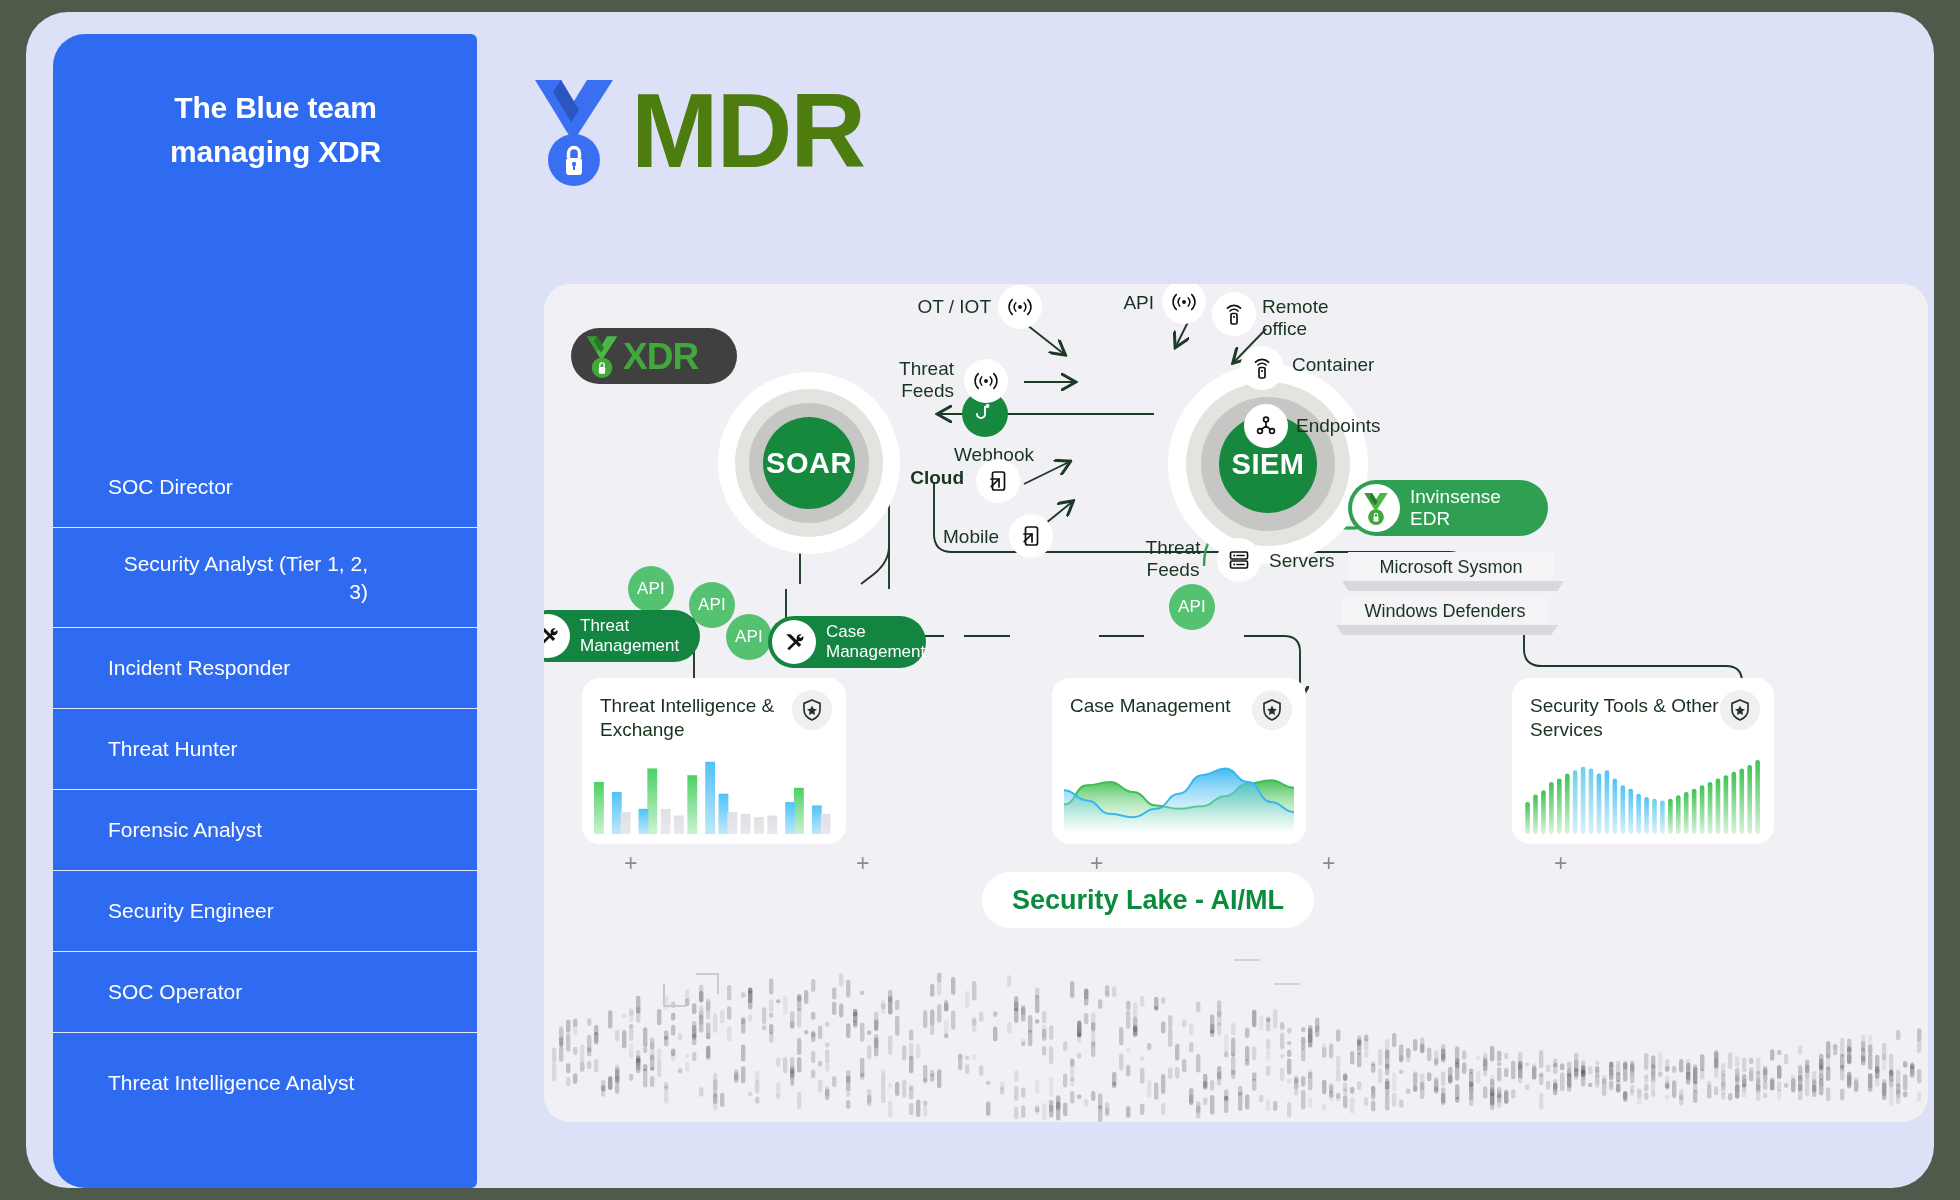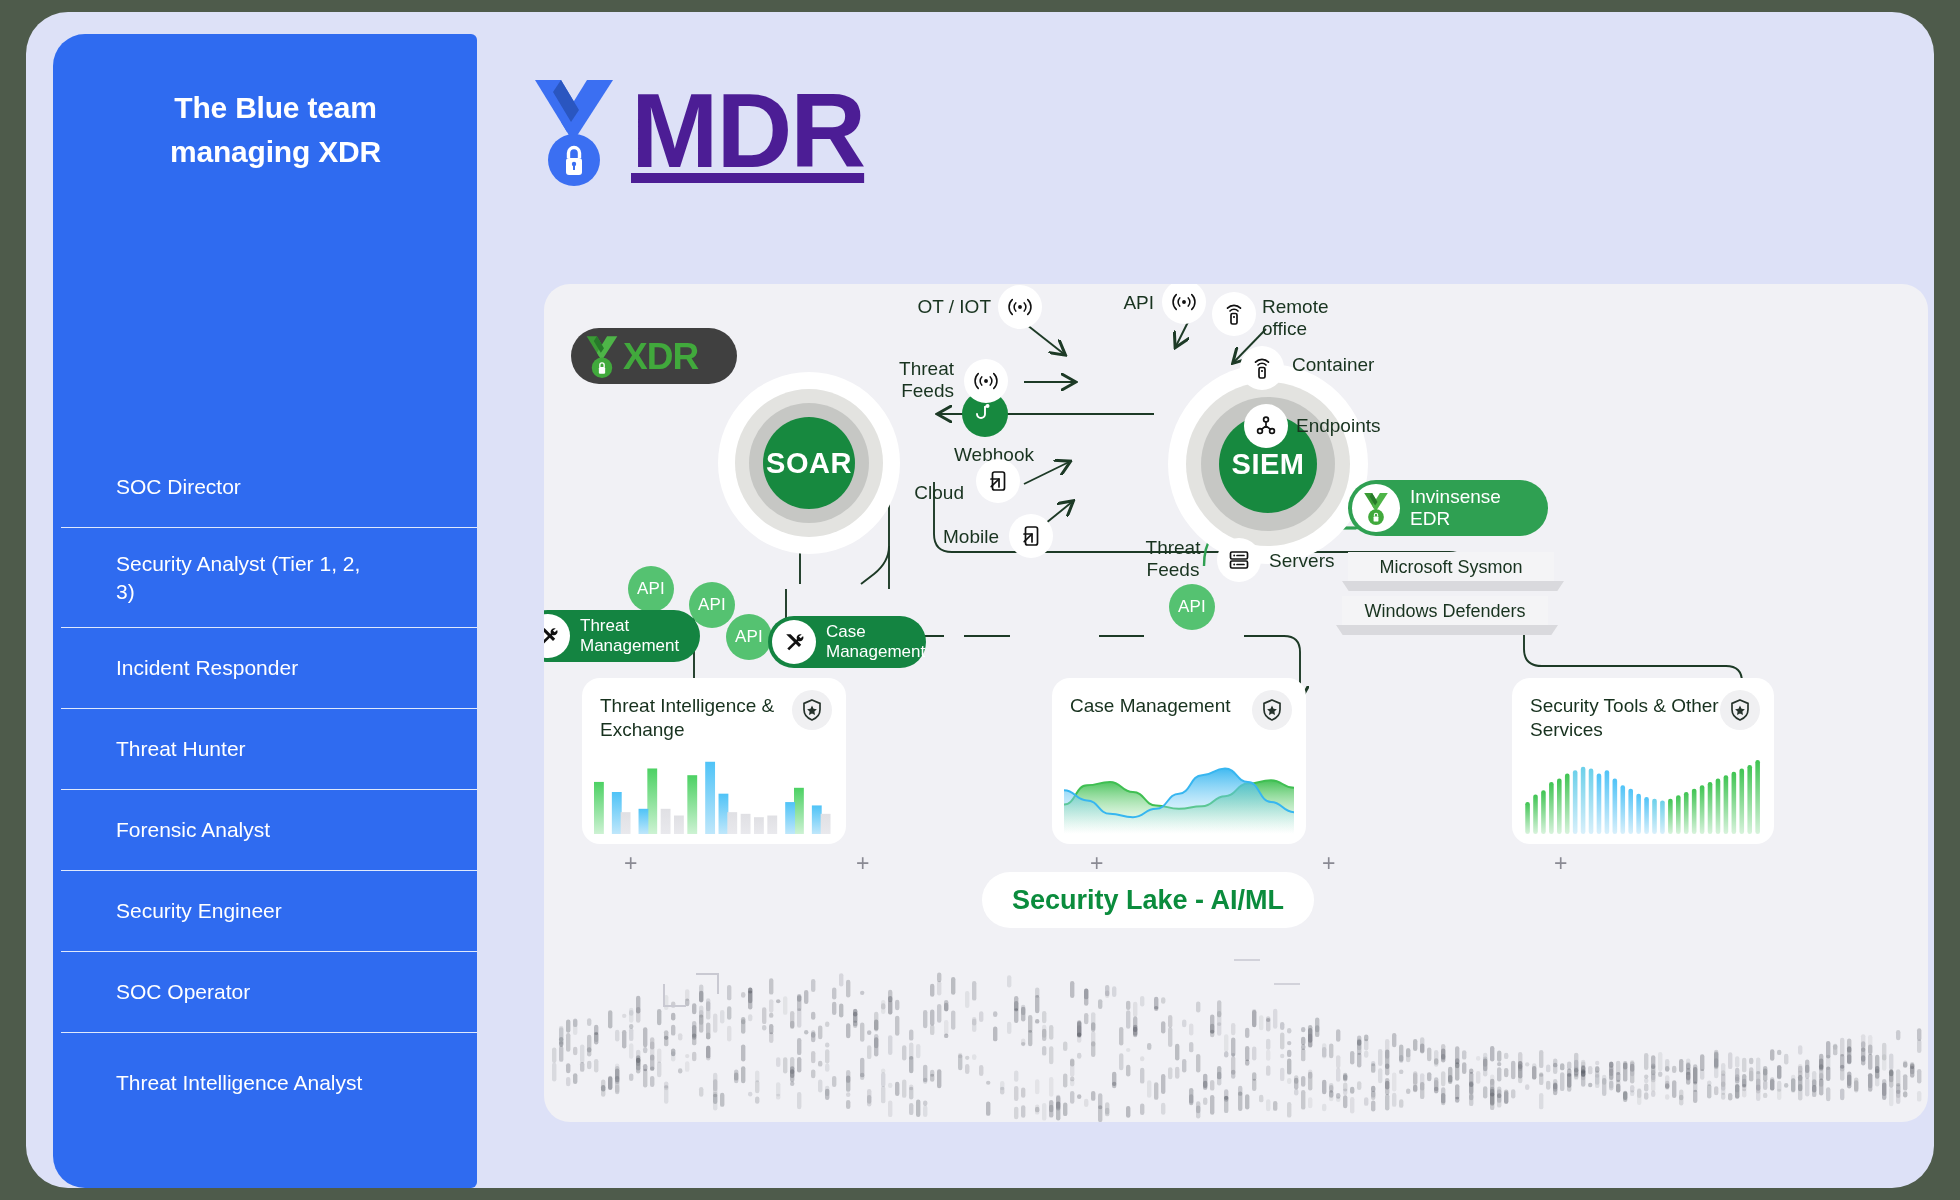--- a/index.html
+++ b/index.html
@@ -35,22 +35,23 @@
   .sidebar-title {
     font-size: 30px;
     font-weight: bold;
     line-height: 1.48;
     text-align: center;
     padding: 52px 17px 0 38px;
     letter-spacing: -0.2px;
   }
   .role-list {
     position: absolute;
-    left: 8px; right: 0;
+    left: 0; right: 0;
     top: 412px;
+    text-align: right;
   }
   .role-item {
     position: relative;
     padding: 0 0 0 55px;
     display: flex;
     align-items: center;
     font-size: 21px;
     line-height: 1.33;
     color: #ffffff;
     border-top: 1.5px solid rgba(255,255,255,0.85);
@@ -65,24 +66,23 @@
     position: absolute;
     left: 505px; top: 62px;
     display: flex;
     align-items: center;
     gap: 14px;
   }
   .mdr-mark { position: relative; width: 86px; height: 112px; }
   .mdr-word {
     font-size: 105px;
     font-weight: bold;
-    color: #4c1d95;
+    color: #4d7c0f;
     letter-spacing: -2px;
     line-height: 1;
-    text-decoration: underline;
   }
 
   
   .panel {
     position: absolute;
     left: 518px; top: 272px;
     width: 1384px; height: 838px;
     background: #f1f1f5;
     border-radius: 26px;
     overflow: hidden;
@@ -1175,21 +1175,21 @@
         </div>
         <div class="lbl right" style="left:300px; top:74px; width:110px;">Threat Feeds</div>
 
         <div class="chip" style="left:432px; top:175px; width:44px; height:44px;">
           <svg width="22" height="24" viewBox="0 0 20 24" fill="none" stroke="#111" stroke-width="1.7" stroke-linejoin="round">
             <rect x="4.5" y="3" width="12" height="18" rx="2"></rect>
             <path d="M3 10 h8 v8" stroke-linecap="round"></path>
             <path d="M3.2 17.6 L11 10" stroke-linecap="round"></path>
           </svg>
         </div>
-        <div class="lbl right" style="left:320px; top:198px; width:100px;">Cloud</div>
+        <div class="lbl right" style="left:320px; top:183px; width:100px;font-weight:bold;">Cloud</div>
 
         <div class="chip" style="left:465px; top:230px; width:44px; height:44px;">
           <svg width="22" height="24" viewBox="0 0 20 24" fill="none" stroke="#111" stroke-width="1.7" stroke-linejoin="round">
             <rect x="4.5" y="3" width="12" height="18" rx="2"></rect>
             <path d="M3 10 h8 v8" stroke-linecap="round"></path>
             <path d="M3.2 17.6 L11 10" stroke-linecap="round"></path>
           </svg>
         </div>
         <div class="lbl right" style="left:350px; top:242px; width:105px;">Mobile</div>
 

